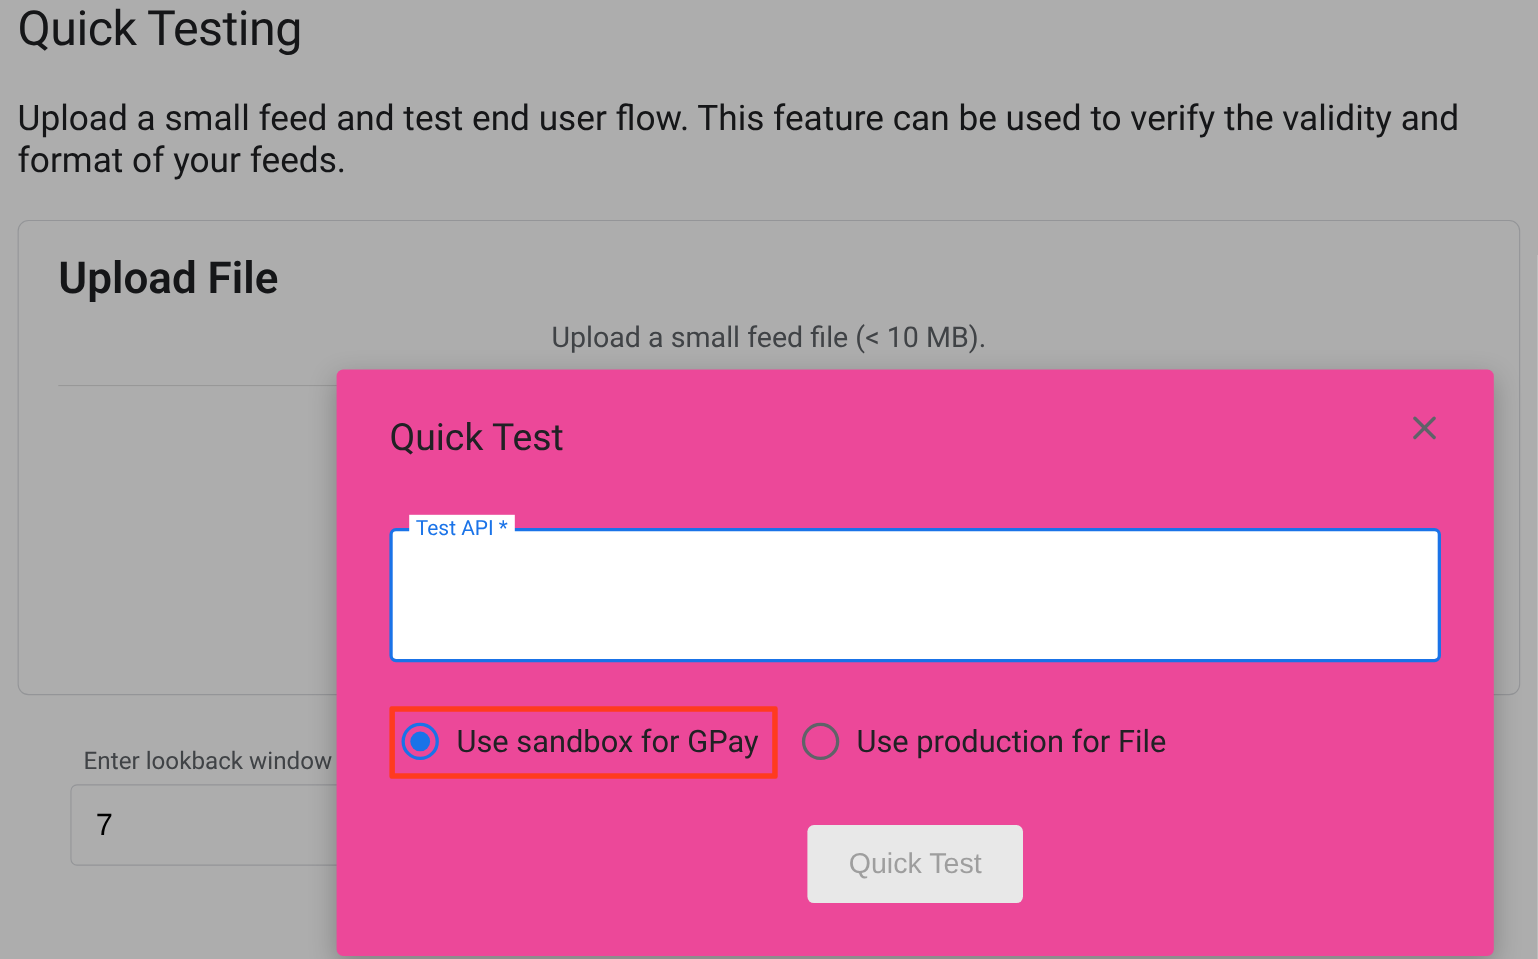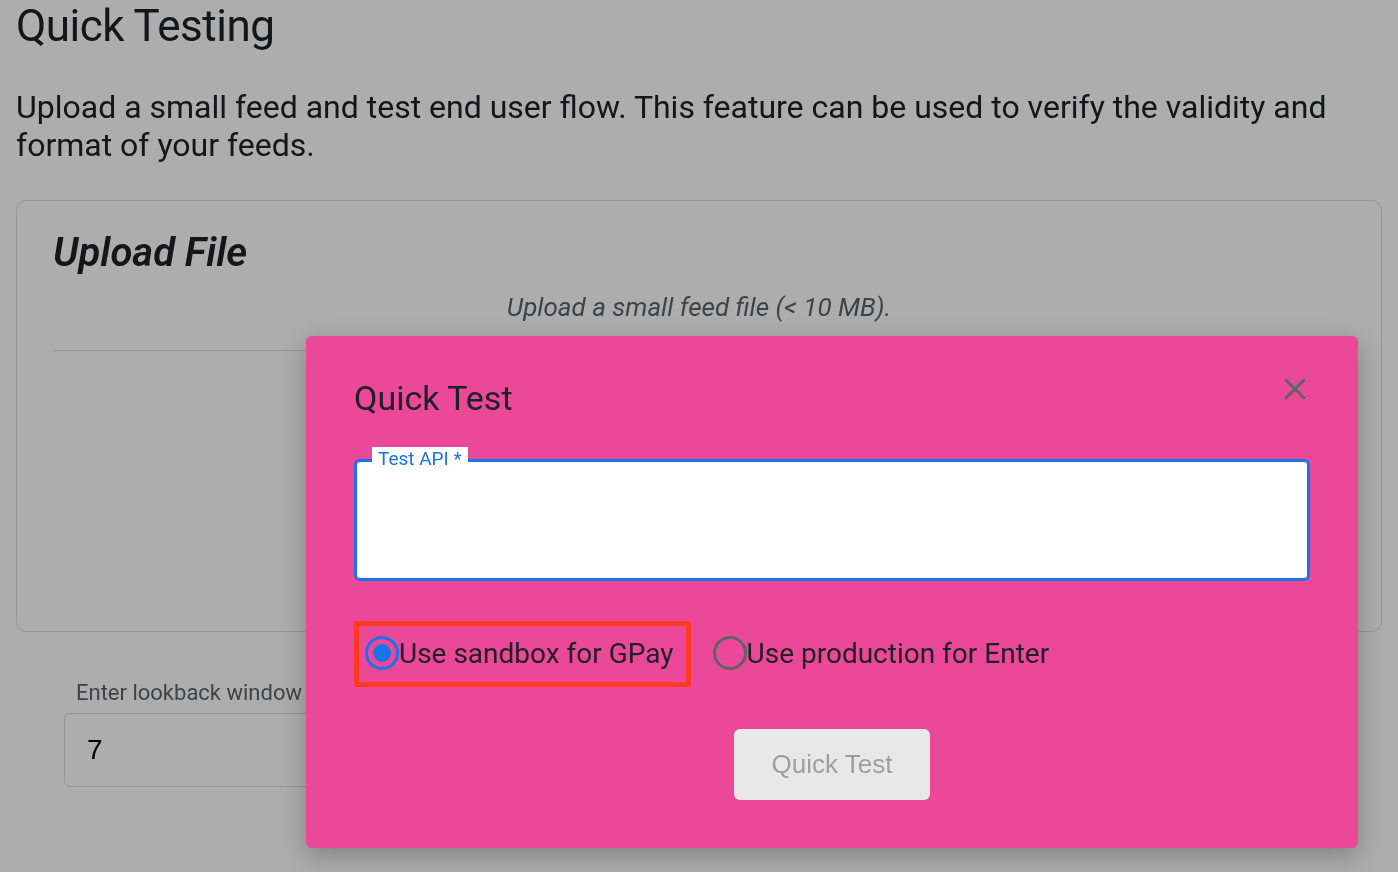--- a/index.html
+++ b/index.html
@@ -37,21 +37,20 @@
     .page-desc {
       font-size: 32px;
       color: #202124;
       margin-bottom: 36px;
     }
     .card {
       border: 1px solid #dadce0;
       border-radius: 10px;
       padding: 28px 36px 280px 36px;
       margin-bottom: 48px;
-      font-style: italic;
     }
     .card-title {
       font-size: 40px;
       font-weight: 600;
       margin-bottom: 16px;
     }
     .card-desc {
       font-size: 26px;
       color: #5f6368;
       padding-bottom: 28px;
@@ -99,21 +98,21 @@
       cursor: pointer;
       color: #5f6368;
       padding: 0;
       margin-top: -4px;
     }
     .close-btn svg {
       width: 30px;
       height: 30px;
     }
     .field-wrap {
-      margin-top: 41px;
+      margin-top: 62px;
       position: relative;
     }
     .field-label {
       position: absolute;
       top: -12px;
       left: 18px;
       background: #fff;
       padding: 0 6px;
       font-size: 19px;
       color: #1a73e8;
@@ -130,21 +129,21 @@
     .radio-row {
       display: flex;
       gap: 16px;
       margin-top: 40px;
       margin-bottom: 42px;
       align-items: center;
     }
     .radio-option {
       display: flex;
       align-items: center;
-      gap: 0;
+      gap: 16px;
       font-size: 28px;
       color: #202124;
       cursor: pointer;
     }
     .radio-option.highlighted {
       border: 5px solid #ff3b1f;
       border-radius: 2px;
       padding: 10px 12px 12px 6px;
     }
     .radio-option.plain {
@@ -219,20 +218,20 @@
 
   <div class="radio-row">
     <label class="radio-option highlighted">
       <span class="radio-circle selected">
         <span class="radio-dot"></span>
       </span>
       <span>Use sandbox for GPay</span>
     </label>
     <label class="radio-option plain">
       <span class="radio-circle"></span>
-      <span>Use production for Enter</span>
+      <span>Use production for File</span>
     </label>
   </div>
 
   <div class="modal-footer">
     <button class="primary-btn" disabled="">Quick Test</button>
   </div>
 </div>
 
 </body></html>

